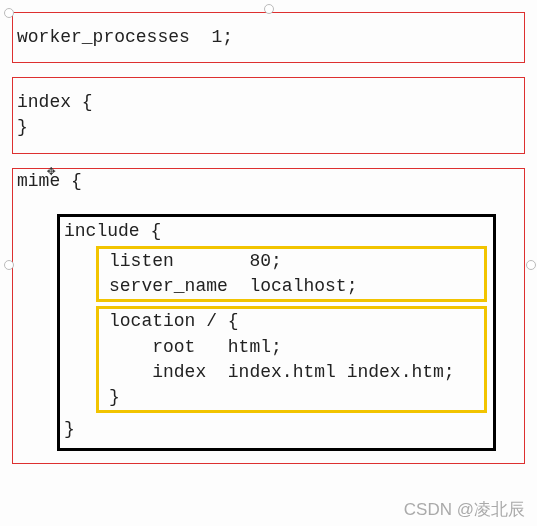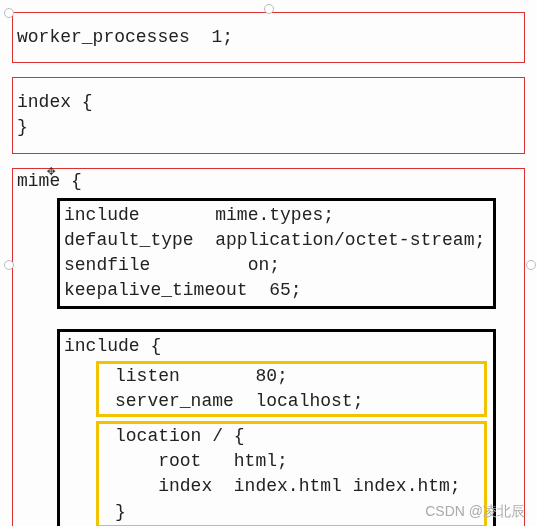--- a/index.html
+++ b/index.html
@@ -33,42 +33,42 @@
     }
     .black-box {
       border: 3px solid #000;
       margin: 4px 24px 10px 40px;
       padding: 2px 4px;
       position: relative;
     }
     .yellow-box {
       border: 3px solid #f2c400;
       margin: 2px 2px 4px 32px;
-      padding: 0 16px;
+      padding: 0 10px;
     }
     pre {
       margin: 0;
       font-family: inherit;
       white-space: pre;
     }
     .cursor-move {
       position: absolute;
       left: 47px;
       top: 162px;
       font-size: 14px;
       color: #333;
       pointer-events: none;
       z-index: 10;
     }
     .watermark {
       position: absolute;
       right: 12px;
       bottom: 4px;
       font-family: Arial, sans-serif;
-      font-size: 14px;
+      font-size: 17px;
       color: #aaa;
     }
   </style>
 </head>
 <body>
 
 <div class="handle" style="left:4px; top:8px;"></div>
 <div class="handle" style="left:264px; top:4px;"></div>
 <div class="handle" style="left:4px; top:260px;"></div>
 <div class="handle" style="left:526px; top:260px;"></div>
@@ -80,26 +80,20 @@
 </div>
 
 <div class="red-box">
   <pre>index {</pre>
   <pre>}</pre>
 </div>
 
 <div class="http-box">
   <pre>mime {</pre>
 
-  <div class="black-box">
-    <pre>include       mime.types;
-default_type  application/octet-stream;
-sendfile         on;
-keepalive_timeout  65;</pre>
-  </div>
 
   <div class="black-box" style="margin-top:20px; padding-bottom:6px;">
     <pre>include {</pre>
     <div class="yellow-box">
       <pre>listen       80;
 server_name  localhost;</pre>
     </div>
     <div class="yellow-box">
       <pre>location / {
     root   html;

